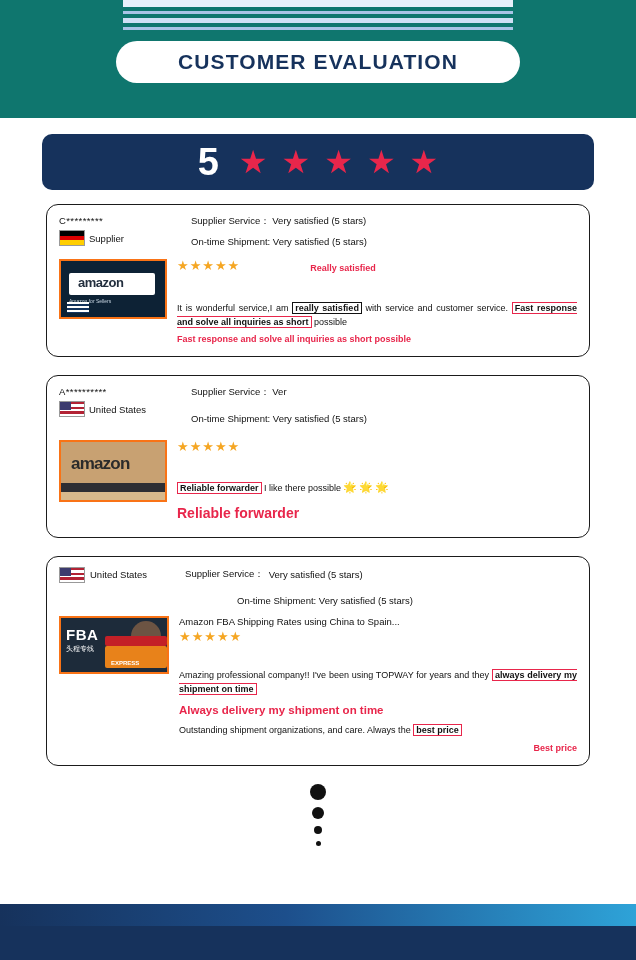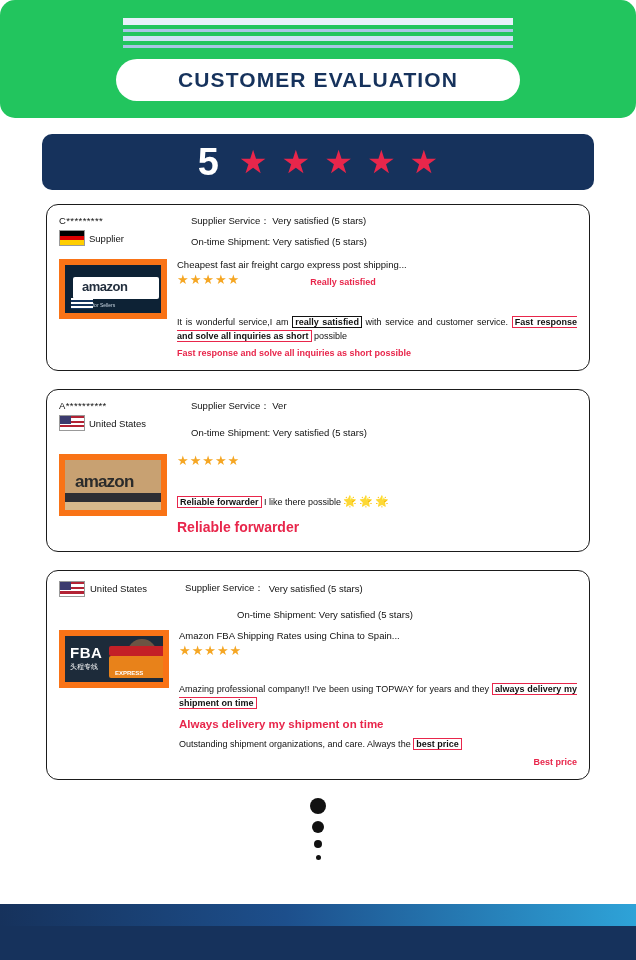--- a/index.html
+++ b/index.html
@@ -12,27 +12,25 @@
     position: relative;
     width: 636px; height: 960px;
     background: #ffffff;
     overflow: hidden;
   }
 
   
   .header {
     position: relative;
     height: 118px;
-    background: #22c55e;
+    background: #0f766e;
     display: flex;
     flex-direction: column;
     align-items: center;
     justify-content: flex-start;
-    padding-top: 18px;
-    border-radius: 15px;
   }
   .stripe-group {
     width: 390px;
     display: flex;
     flex-direction: column;
     gap: 4px;
     align-items: center;
   }
   .stripe {
     height: 5px;
@@ -130,21 +128,21 @@
   .meta-line { font-size: 9.5px; color: #111; margin-bottom: 8px; white-space: nowrap;}
   .meta-line .lbl { display: inline-block; }
 
   .review-body {
     display: flex;
     gap: 10px;
     margin-top: 4px;
   }
   .thumb {
     flex: 0 0 auto;
-    border: 6px solid #f97316;
+    border: 2px solid #f97316;
     overflow: hidden;
     position: relative;
   }
   .thumb-amazon-board {
     width: 108px; height: 60px;
     background: #0d2235;
   }
   .thumb-amazon-board .logo-white {
     position: absolute; left: 8px; top: 12px;
     width: 86px; height: 22px; background: #ffffff; border-radius: 2px;
@@ -321,21 +319,20 @@
         </div>
       </div>
 
       <div class="review-body">
         <div class="thumb thumb-amazon-board">
           <div class="logo-white"></div>
           <div class="sub">Amazon for Sellers</div>
           <div class="flagchip"></div>
         </div>
         <div class="review-text">
-          <div class="prod-title">Cheapest fast air freight cargo express post shipping...</div>
           <div style="display:flex;align-items:center;gap:10px;">
             <div class="stars-row">★★★★★</div>
             <div class="red-annot" style="margin-left:60px;">Really satisfied</div>
           </div>
           <div class="body-text">
             <span>It is wonderful service,I am </span><span class="boxed-dark">really satisfied</span><span> with service and customer service. </span><span class="boxed">Fast response and solve all inquiries as short</span><span> possible</span>
           </div>
           <div class="red-annot inline-red-line">Fast response and solve all inquiries as short possible</div>
         </div>
       </div>

